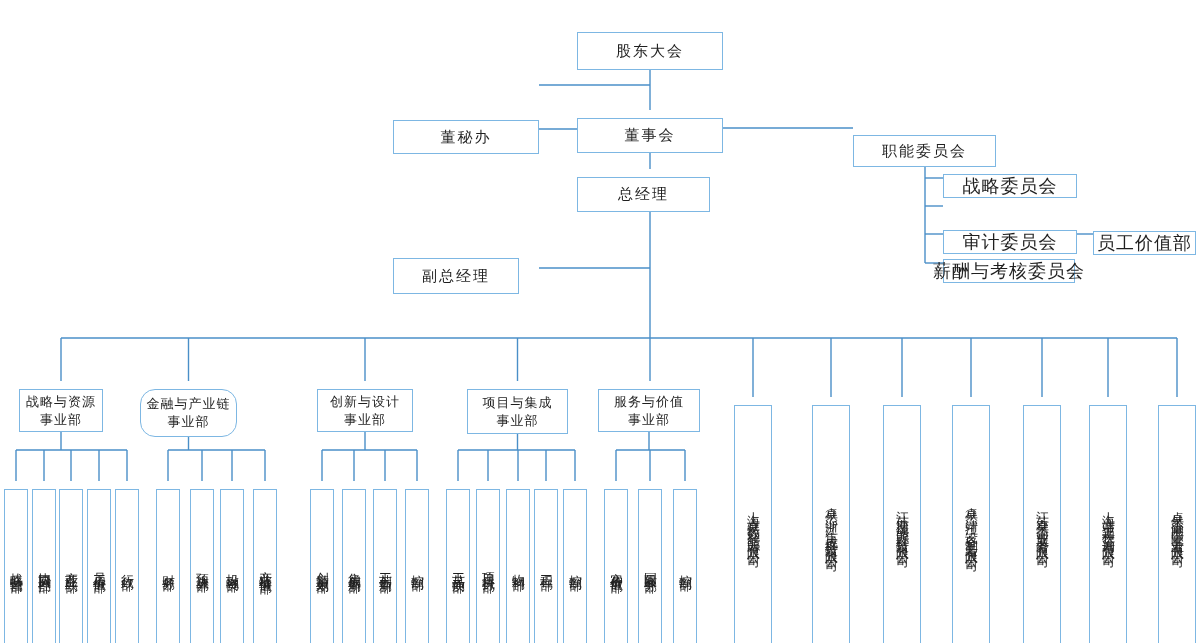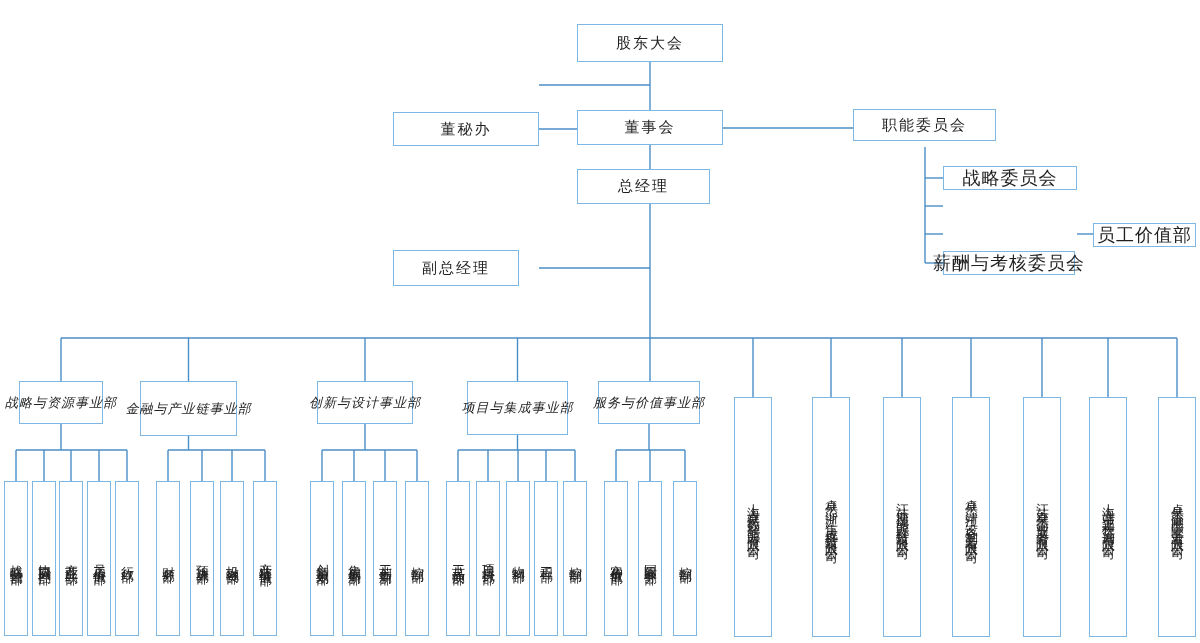--- a/index.html
+++ b/index.html
@@ -5,25 +5,25 @@
   html,body{margin:0;padding:0;background:#fff;}
   .stage{
     position:relative;width:1200px;height:643px;background:#ffffff;overflow:hidden;
     font-family:"Liberation Serif","DejaVu Serif",serif;
     color:var(--ink,#1f1f1f);
   }
   .stage svg{position:absolute;left:0;top:0;}
   .hbox,.vbox{
     position:absolute;box-sizing:border-box;background:#ffffff;
     border:1.5px solid var(--border,#7db7e3);
-    display:flex;align-items:center;justify-content:center;text-align:center;
+    display:flex;align-items:center;justify-content:center;text-align:center;margin-top:8px;
   }
   .hbox span{font-size:15px;letter-spacing:2px;white-space:nowrap;}
   .hbox.small span{font-size:18px;letter-spacing:1px;}
-  .hbox.division{flex-direction:row;line-height:1.35;font-style:italic;}
+  .hbox.division{flex-direction:column;line-height:1.35;}
   .hbox.division span{font-size:13px;letter-spacing:1px;line-height:1.35;}
   .vbox span{
     writing-mode:vertical-rl;text-orientation:mixed;
     font-size:13px;letter-spacing:2px;white-space:nowrap;
   }
   .vbox.company span{letter-spacing:4px;}
 </style>
 </head>
 <body>
 
@@ -93,55 +93,58 @@
 
 
   <div class="hbox" style="left:393px;top:112px;width:146px;height:34px">
     <span>董秘办</span>
   </div>
 
   <div class="hbox" style="left:577px;top:110px;width:146px;height:35px">
     <span>董事会</span>
   </div>
 
-  <div class="hbox" style="left:853px;top:109px;width:143px;height:32px">
+  <div class="hbox" style="left:853px;top:127px;width:143px;height:32px">
     <span>职能委员会</span>
   </div>
 
   <div class="hbox" style="left:577px;top:169px;width:133px;height:35px">
     <span>总经理</span>
   </div>
 
   <div class="hbox" style="left:393px;top:250px;width:126px;height:36px">
     <span>副总经理</span>
   </div>
 
   <div class="hbox small" style="left:1093px;top:223px;width:103px;height:24px">
     <span>员工价值部</span>
   </div>
 
 <div class="hbox small" style="left: 943px; top: 166px; width: 134px; height: 24px;">
       <span>战略委员会</span>
     </div>
+    <div class="hbox small" style="left: 943px; top: 222px; width: 134px; height: 24px;">
+      <span>审计委员会</span>
+    </div>
     <div class="hbox small" style="left: 943px; top: 251px; width: 132px; height: 24px;">
       <span>薪酬与考核委员会</span>
     </div>
     <div class="hbox division" style="left: 19px; top: 381px; width: 84px; height: 43px;">
       <span>战略与资源</span>
       <span>事业部</span>
     </div>
-    <div class="hbox division" style="left: 140px; top: 381px; width: 97px; height: 55px;">
+    <div class="hbox division" style="left: 140px; top: 381px; width: 97px; height: 48px; border-radius: 15px;">
       <span>金融与产业链</span>
       <span>事业部</span>
     </div>
     <div class="hbox division" style="left: 317px; top: 381px; width: 96px; height: 43px;">
       <span>创新与设计</span>
       <span>事业部</span>
     </div>
-    <div class="hbox division" style="left: 467px; top: 381px; width: 101px; height: 54px;">
+    <div class="hbox division" style="left: 467px; top: 381px; width: 101px; height: 45px;">
       <span>项目与集成</span>
       <span>事业部</span>
     </div>
     <div class="hbox division" style="left: 598px; top: 381px; width: 102px; height: 43px;">
       <span>服务与价值</span>
       <span>事业部</span>
     </div>
     <div class="vbox dept" style="left: 4px; top: 481px; width: 24px; height: 155px;">
       <span>战略运营部</span>
     </div>

